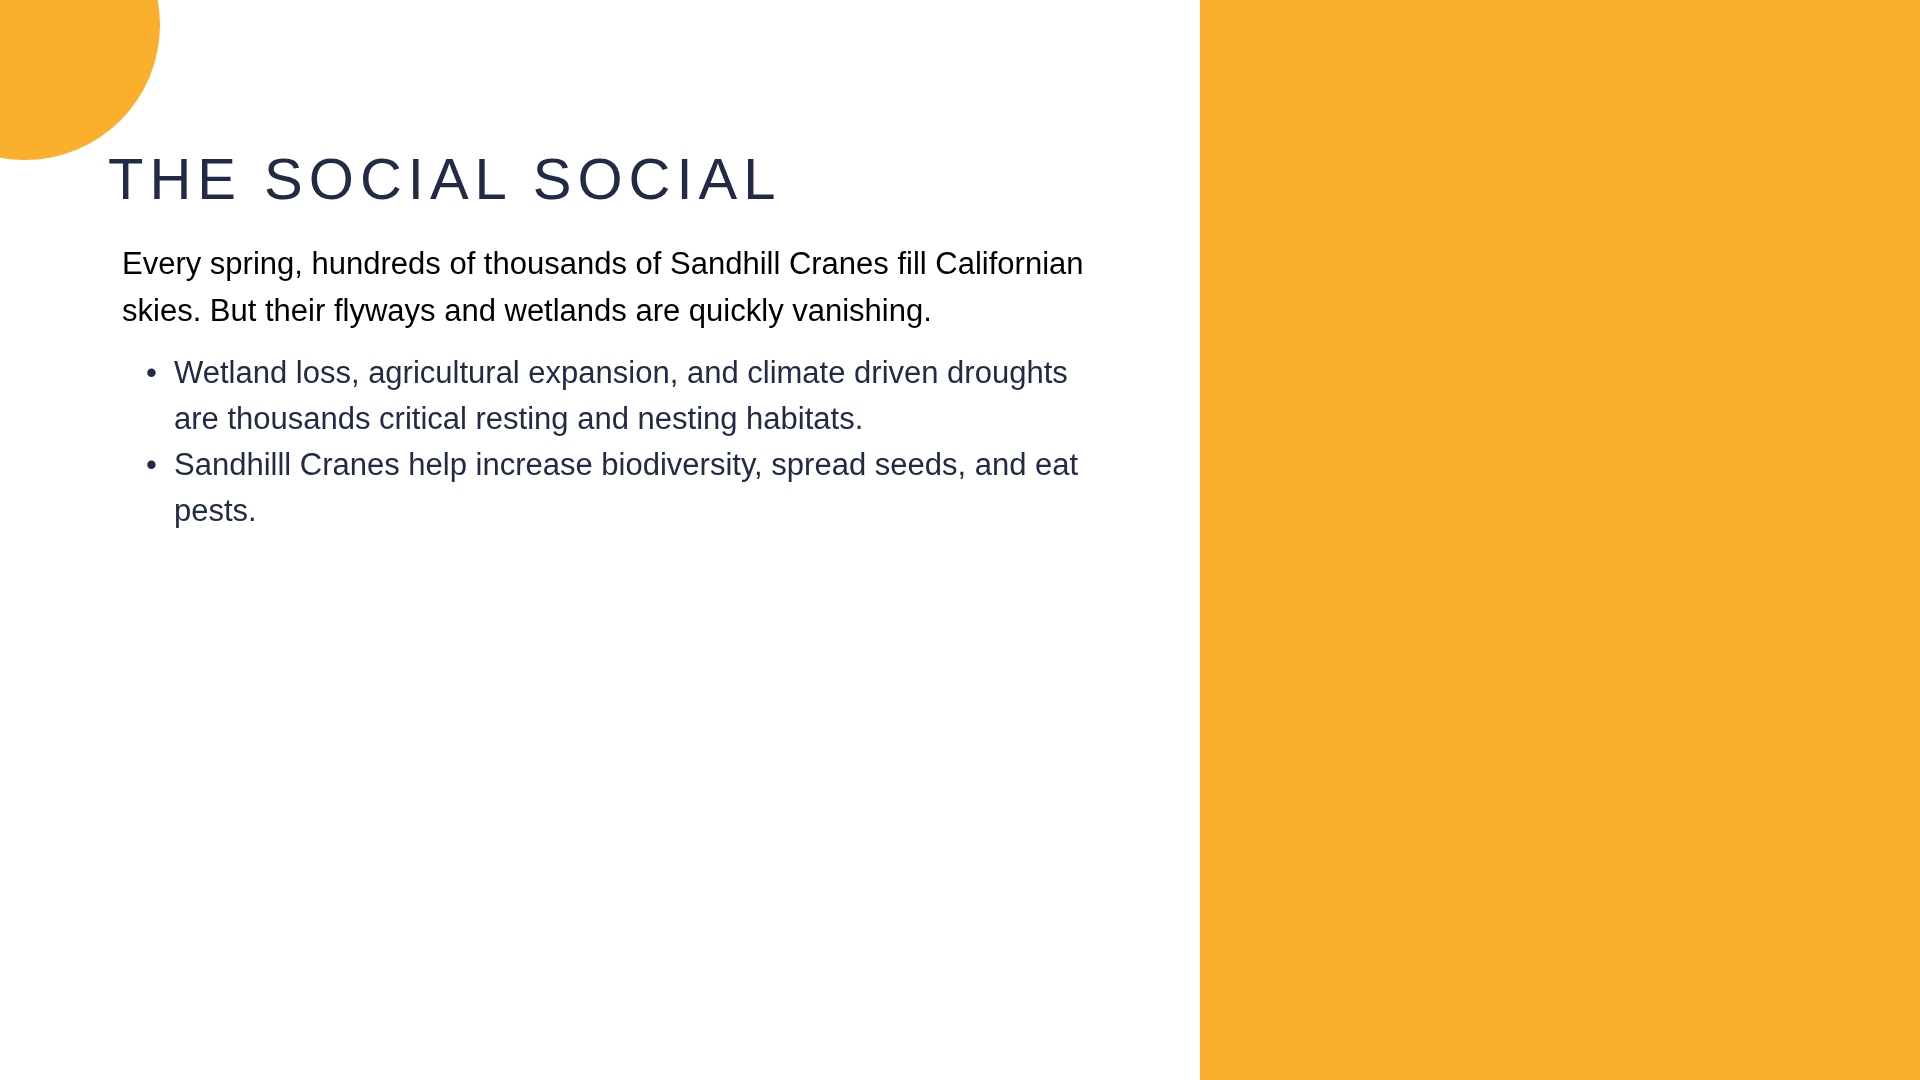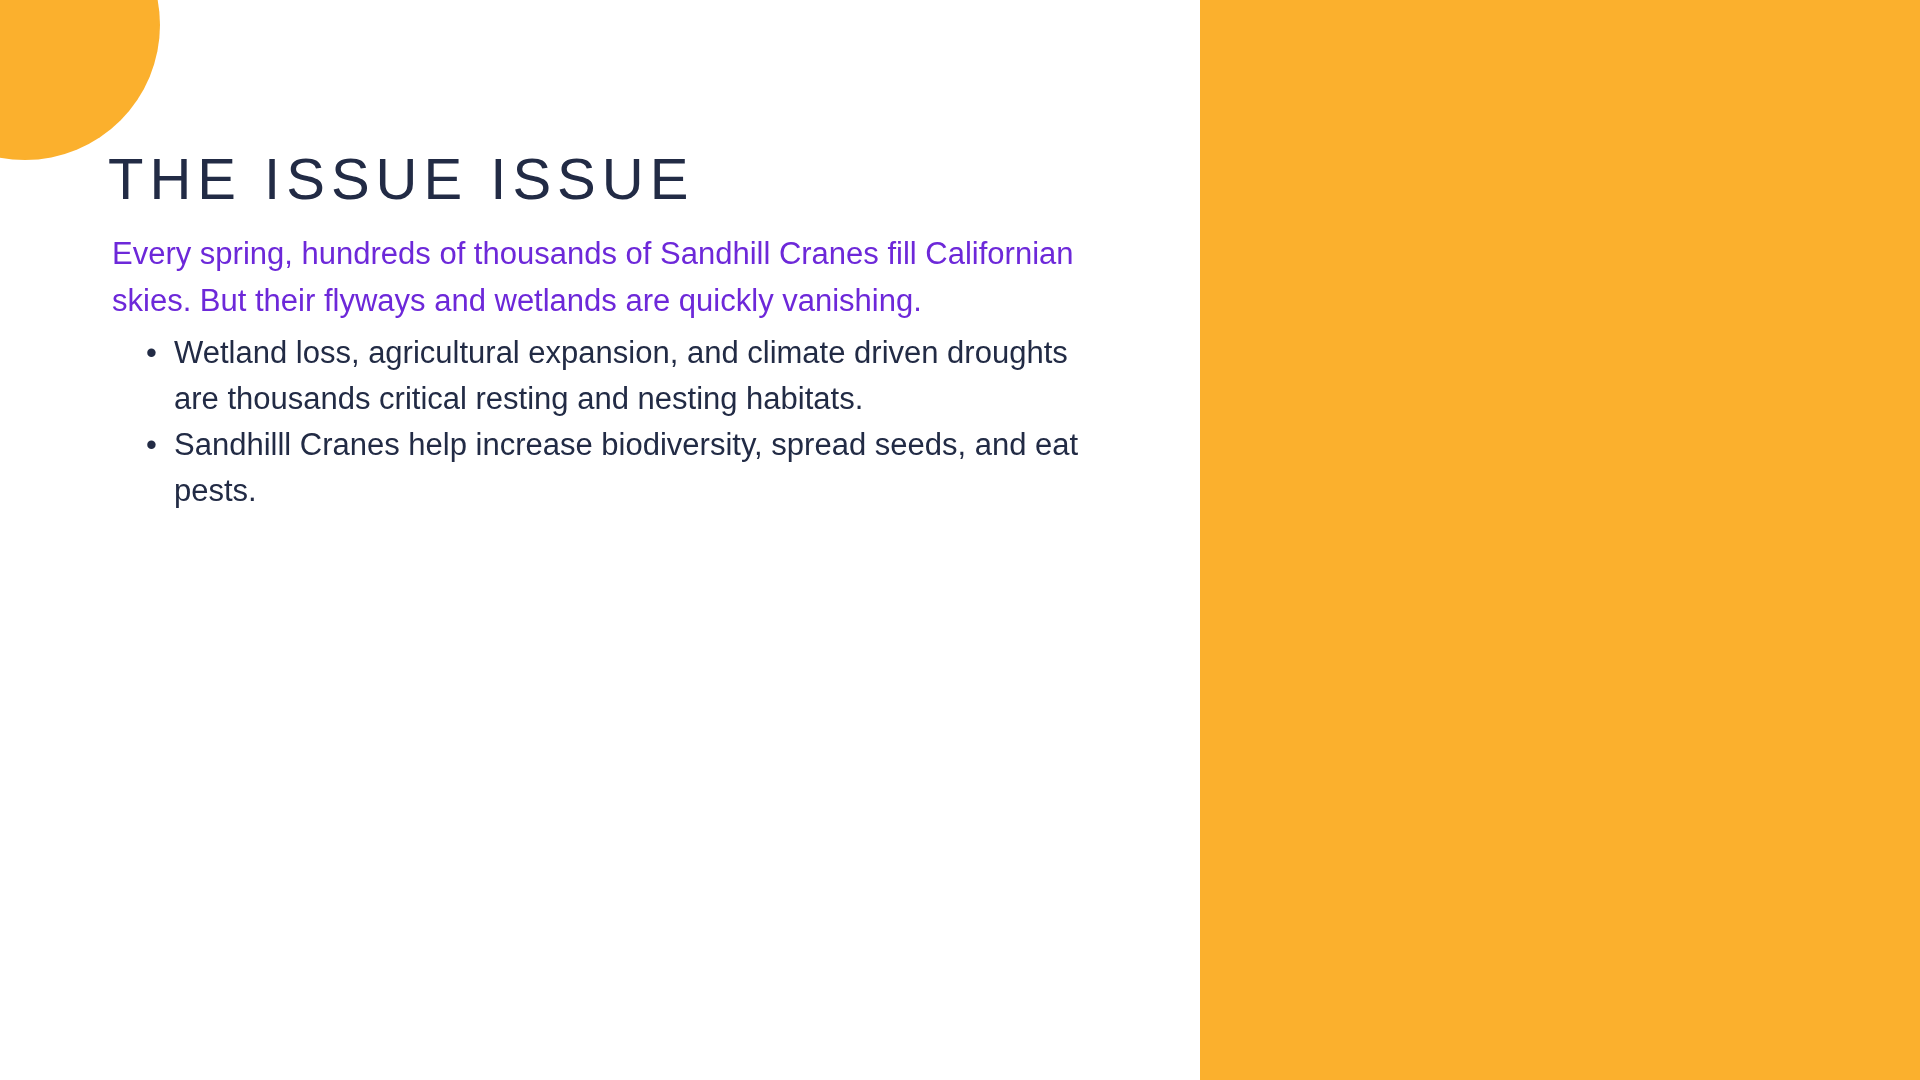--- a/index.html
+++ b/index.html
@@ -59,22 +59,22 @@
   }
   .body-block {
     position: absolute;
     left: 106px;
     top: 225px;
     width: 1010px;
   }
   .lead {
     font-size: 31px;
     line-height: 1.5;
-    color: #6d28d9;
-    margin: 6px;
+    color: #000000;
+    margin: 16px;
     width: 1000px;
   }
   .bullets {
     margin: 0;
     padding: 0 0 0 68px;
     list-style: none;
   }
   .bullets li {
     position: relative;
     font-size: 31px;
@@ -97,21 +97,21 @@
 <body>
 
 <div class="slide">
 
   <div class="corner-blob"></div>
 
   <div class="right-panel"></div>
 
   <div class="content">
 
-    <h1 class="title">THE ISSUE ISSUE</h1>
+    <h1 class="title">THE SOCIAL SOCIAL</h1>
 
     <div class="body-block">
       <p class="lead">Every spring, hundreds of thousands of Sandhill Cranes fill Californian skies. But their flyways and wetlands are quickly vanishing.</p>
 
       <ul class="bullets">
         <li>
           <span class="dot">•</span>
           <span>Wetland loss, agricultural expansion, and climate driven droughts are thousands critical resting and nesting habitats.</span>
         </li>
         <li>

